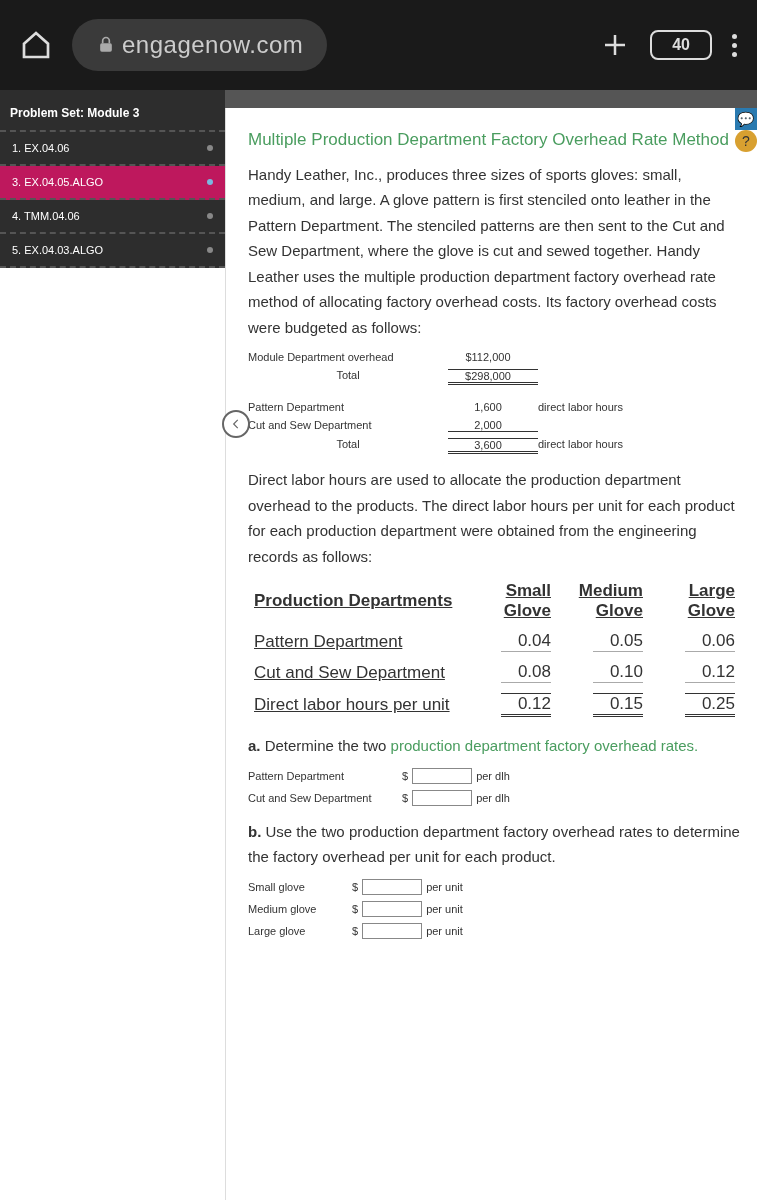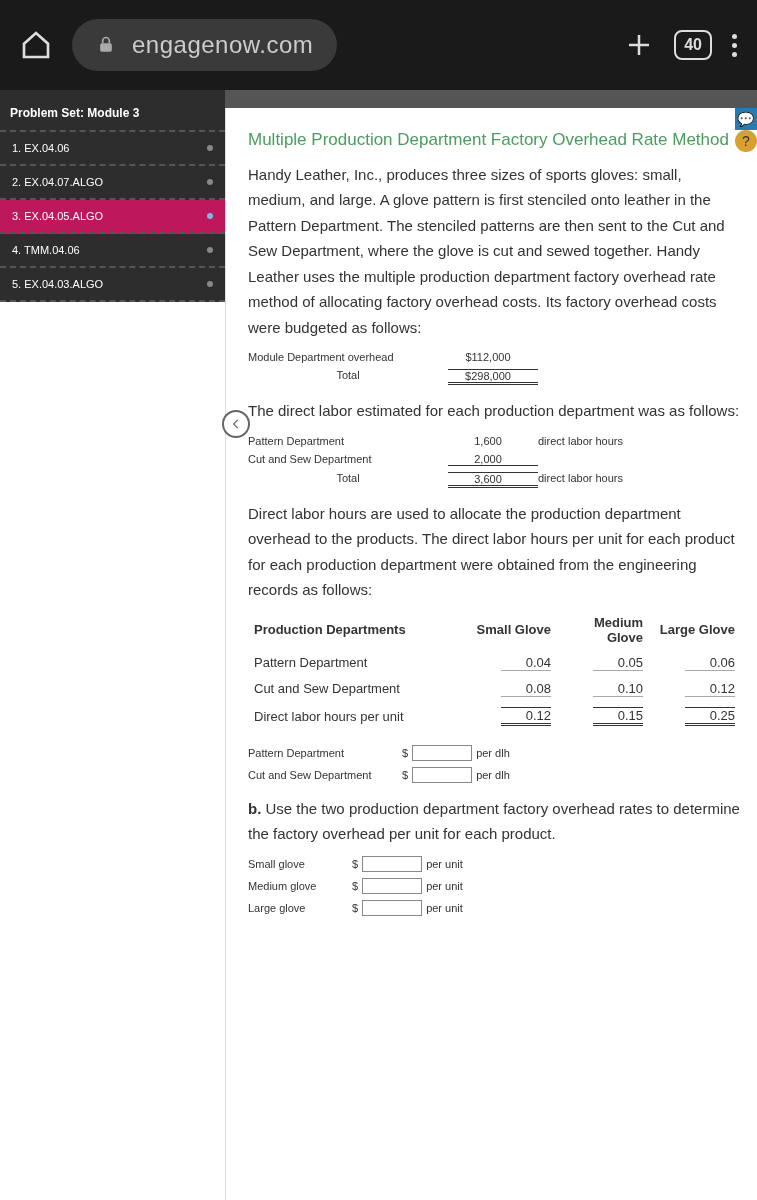--- a/index.html
+++ b/index.html
@@ -18,32 +18,32 @@
   padding: 0 20px;
   gap: 20px;
 }
 .home-icon { width: 32px; height: 32px; fill: none; stroke: #ddd; stroke-width: 2; }
 .url-pill {
   background: #3a3a3a;
   border-radius: 30px;
   padding: 12px 24px;
   display: flex;
   align-items: center;
-  gap: 16px;
+  gap: 6px;
   color: #ccc;
   font-size: 24px;
 }
 .lock-icon { width: 20px; height: 20px; fill: #aaa; }
 .add-icon { width: 30px; height: 30px; stroke: #ddd; stroke-width: 2; fill: none; margin-left: auto; }
 .tab-count {
   border: 2px solid #ddd;
   border-radius: 8px;
   color: #ddd;
   font-size: 16px;
-  padding: 4px 8px;
+  padding: 4px 20px;
   font-weight: bold;
   text-align: right;
 }
 .dots-icon { display: flex; flex-direction: column; gap: 4px; }
 .dots-icon span { width: 5px; height: 5px; background: #ddd; border-radius: 50%; }
 
 .app-area {
   height: 1110px;
   background: #fff;
   display: flex;
@@ -98,21 +98,21 @@
 .content h2 { color: #4a9d5f; font-size: 17px; font-weight: normal; margin-bottom: 10px; line-height: 1.4; }
 .content p { line-height: 1.7; margin-bottom: 6px; }
 .content .link { color: #4a9d5f; }
 .mini-table { margin: 8px 0 10px 0; font-size: 11px; }
 .mini-table .row { display: flex; padding: 3px 0; }
 .mini-table .lbl { width: 200px; color: #333; }
 .mini-table .val { width: 90px; text-align: center; padding-right: 10px; }
 .mini-table .unit { color: #333; }
 .mini-table .total .lbl { text-align: center; }
 .mini-table .total .val { border-top: 1px solid #333; border-bottom: 3px double #333; }
-.grid-table { font-size: 13px; margin: 6px 4px 10px 0; width: 100%; }
+.grid-table { font-size: 17px; margin: 6px 4px 10px 0; width: 100%; text-decoration: underline; }
 .grid-table th { font-weight: bold; text-align: left; padding: 4px 4px; }
 .grid-table th.num, .grid-table td.num { text-align: right; width: 90px; }
 .grid-table td { padding: 4px 4px; border-bottom: none; }
 .grid-table .num span { border-bottom: 1px solid #aaa; display: inline-block; width: 50px; }
 .grid-table tr.last td.num span { border-top: 1px solid #333; border-bottom: 3px double #333; }
 .input-row { display: flex; align-items: center; font-size: 11px; padding: 3px 0; gap: 4px; }
 .input-row .ilbl { width: 150px; }
 .input-row .dollar { }
 .input-row input { width: 60px; border: 1px solid #888; padding: 1px; font-size: 11px; }
 .collapse-btn {
@@ -169,24 +169,20 @@
 
 <div class="app-area">
   <div class="top-strip"></div>
 
   <div class="sidebar">
     <div class="ps-header">Problem Set: Module 3</div>
     <div class="ps-item">
         <span>1. EX.04.06</span>
         <span class="ps-dot"></span>
       </div>
-    <div class="ps-item">
-        <span>2. EX.04.07.ALGO</span>
-        <span class="ps-dot"></span>
-      </div>
     <div class="ps-item active">
         <span>3. EX.04.05.ALGO</span>
         <span class="ps-dot"></span>
       </div>
     <div class="ps-item">
         <span>4. TMM.04.06</span>
         <span class="ps-dot"></span>
       </div>
     <div class="ps-item">
         <span>5. EX.04.03.ALGO</span>
@@ -213,21 +209,20 @@
       <div class="row">
           <div class="lbl">Module Department overhead</div>
           <div class="val">$112,000</div>
         </div>
       <div class="row total">
           <div class="lbl">Total</div>
           <div class="val">$298,000</div>
         </div>
     </div>
 
-    <p>The direct labor estimated for each production department was as follows:</p>
 
     <div class="mini-table">
       <div class="row">
           <div class="lbl">Pattern Department</div>
           <div class="val">1,600</div>
           <div class="unit">direct labor hours</div>
         </div>
       <div class="row">
           <div class="lbl">Cut and Sew Department</div>
           <div class="val" style="border-bottom:1px solid #333">2,000</div>
@@ -265,20 +260,21 @@
       <tr class="last">
             <td>Direct labor hours per unit</td>
             <td class="num"><span>0.12</span></td>
             <td class="num"><span>0.15</span></td>
             <td class="num"><span>0.25</span></td>
           </tr>
     </tbody>
       </table>
 
 
+    <p><span class="bold">a.</span><span>  Determine the two </span><span class="link">production department factory overhead rates.</span></p>
 
     <div style="margin:6px 0 10px 0">
       <div class="input-row">
           <div class="ilbl">Pattern Department</div>
           <span class="dollar">$</span>
           <input type="text" style="">
           <span>per dlh</span>
         </div>
       <div class="input-row">
           <div class="ilbl">Cut and Sew Department</div>

